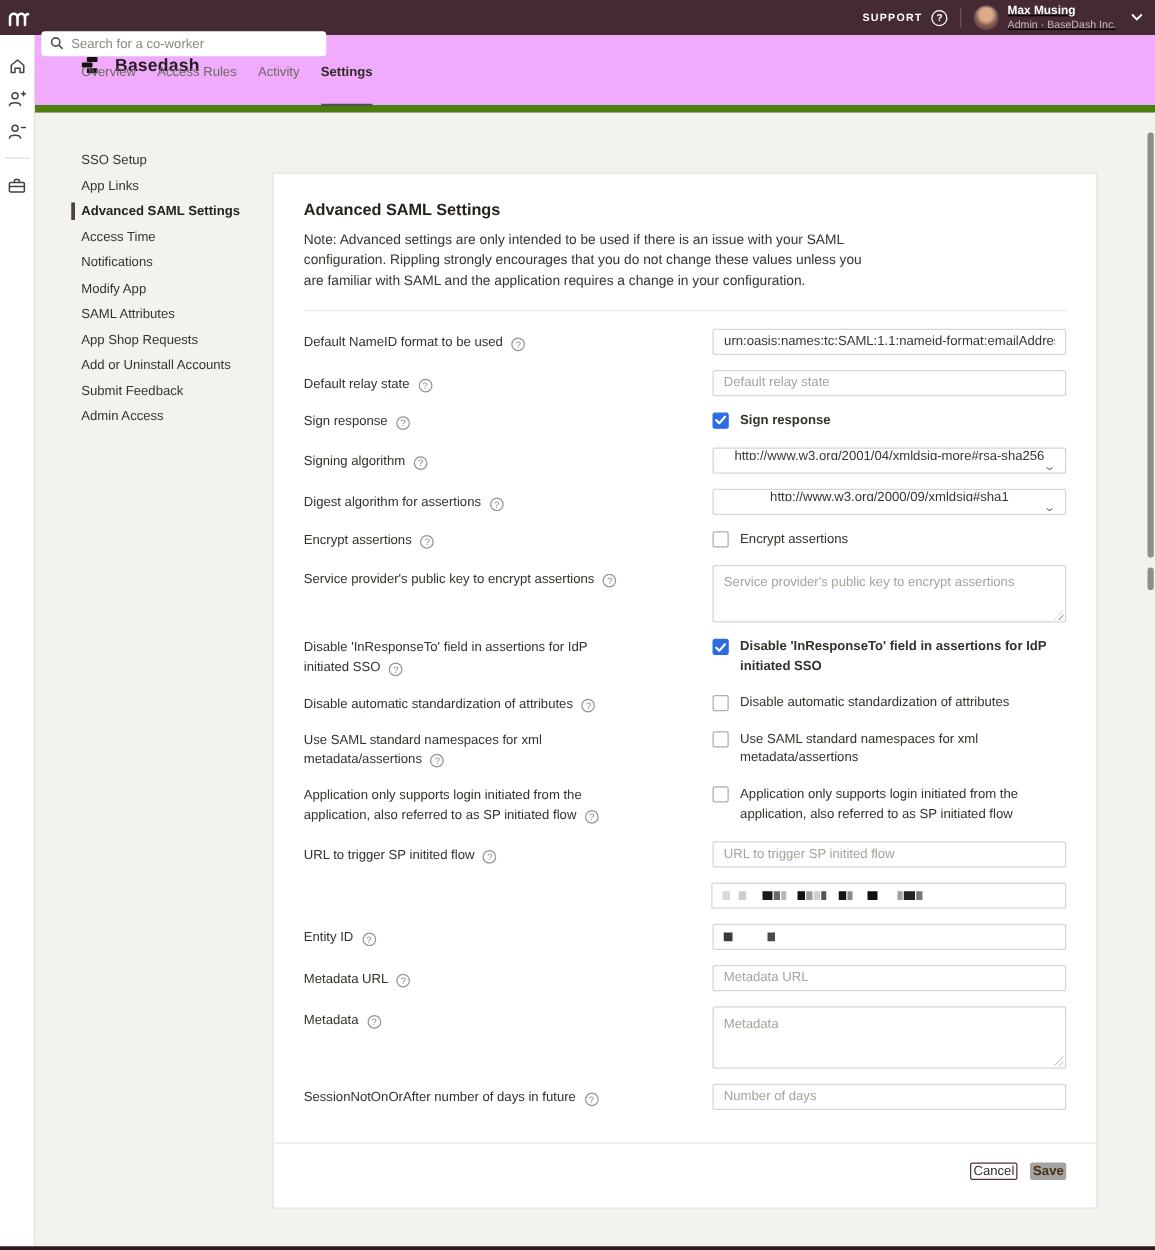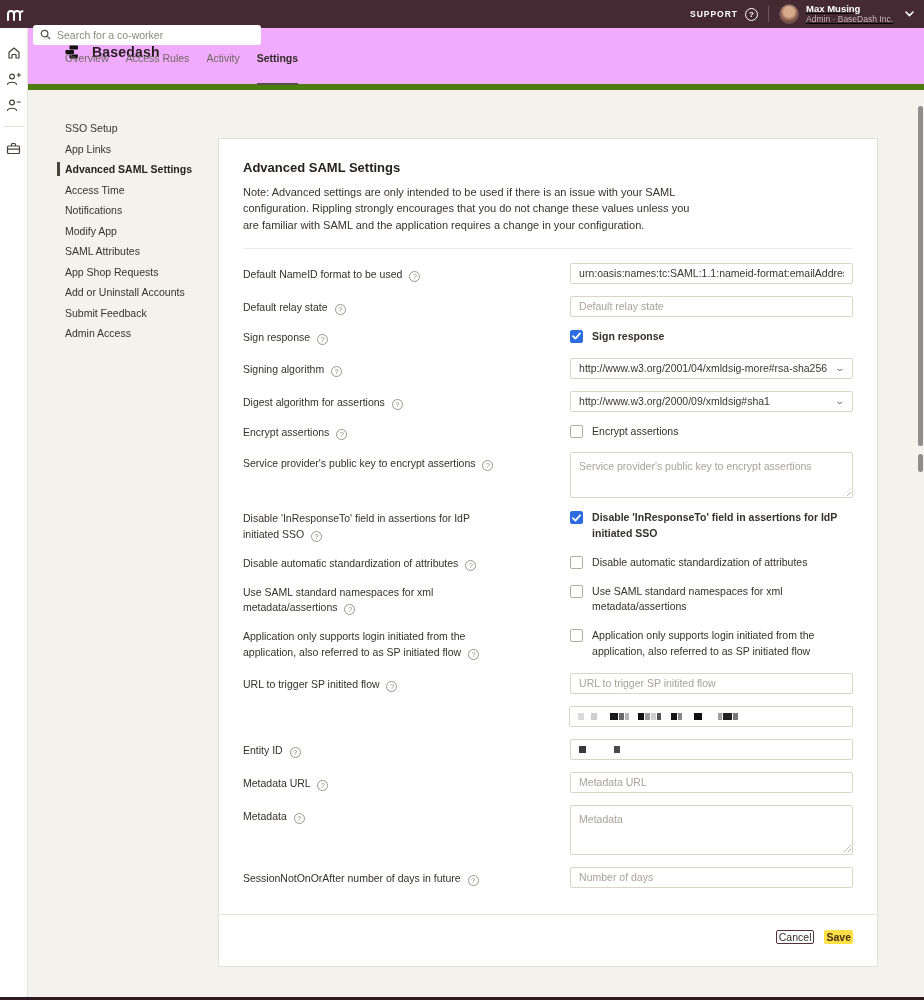--- a/index.html
+++ b/index.html
@@ -52,21 +52,21 @@
 
   .row { display:flex; margin-bottom:12px; }
   .lbl { width:328px; padding-right:76px; font-size:10.5px; line-height:1.5; color:#35312b; padding-top:4px; }
   .lbl.cbrow { padding-top:1px; }
   .help { display:inline-flex; width:11px; height:11px; border:1px solid #9a958e; border-radius:50%; color:#8d887f; font-size:7.5px; align-items:center; justify-content:center; vertical-align:-1px; margin-left:4px; cursor:pointer; }
   .ctrl { width:284px; margin-left:auto; }
 
   .tinput, .tselect { height:21px; border:1px solid #d9d5cd; border-radius:2px; background:#fff; display:flex; align-items:center; padding:0 8px; }
   .tinput input { border:none; outline:none; width:100%; font-family:"Liberation Sans",sans-serif; font-size:10.5px; color:#3a3631; background:transparent; }
   .tinput input::placeholder { color:#a8a29a; }
-  .tselect { cursor:pointer; }
+  .tselect { cursor:pointer;flex-direction:column; }
   .tselect .val { font-size:10.5px; color:#3a3631; white-space:nowrap; overflow:hidden; }
   .tselect .caret { margin-left:auto; color:#6f6a63; font-size:9px; transform:scaleX(1.4); }
 
   .cb { display:flex; cursor:pointer; }
   .cb .box { flex:0 0 auto; width:13px; height:13px; border:1px solid #b3ada4; border-radius:2px; background:#fff; display:flex; align-items:center; justify-content:center; margin-top:1px; }
   .cb.checked .box { background:#2d6be1; border-color:#2d6be1; }
   .cb .cbtext { font-size:10.5px; color:#35312b; margin-left:9px; line-height:1.5; }
   .cb.checked .cbtext { font-weight:bold; }
 
   .ta-wrap { position:relative; }
@@ -74,21 +74,21 @@
   .ta-wrap textarea::placeholder { color:#a8a29a; }
   .grip { position:absolute; right:2px; bottom:2px; width:8px; height:8px; background:repeating-linear-gradient(135deg, transparent 0 2px, #b9b4ac 2px 3px); clip-path:polygon(100% 0, 100% 100%, 0 100%); }
 
   .redacted { gap:0; }
   .redacted .blk { display:inline-block; height:7px; flex:0 0 auto; }
 
   .footer-sep { border:none; border-top:1px solid #e9e6e0; margin:26px -24px 0; }
   .footer { display:flex; justify-content:flex-end; align-items:center; padding:15px 0 6px; }
   .btn { height:14px; padding:0 2px; font-family:"Liberation Sans",sans-serif; font-size:10.5px; border-radius:2px; cursor:pointer; }
   .btn-cancel { background:#fff; border:1px solid #53303e; color:#33302c; margin-right:10px; }
-  .btn-save { background:#fde047; border:none; color:#4b3110; font-weight:bold; }
+  .btn-save { background:#a3a3a3; border:none; color:#4b3110; font-weight:bold; }
 
   
   .sb-thumb { position:absolute; right:1px; width:5px; background:#8e8e8e; border-radius:3px; z-index:6; }
   .sb-a { top:106px; height:340px; }
   .sb-b { top:454px; height:18px; }
   .bottom-line { position:absolute; left:0; bottom:0; width:924px; height:3px; background:#2e1a20; z-index:7; }
 </style>
 </head>
 <body>
 

